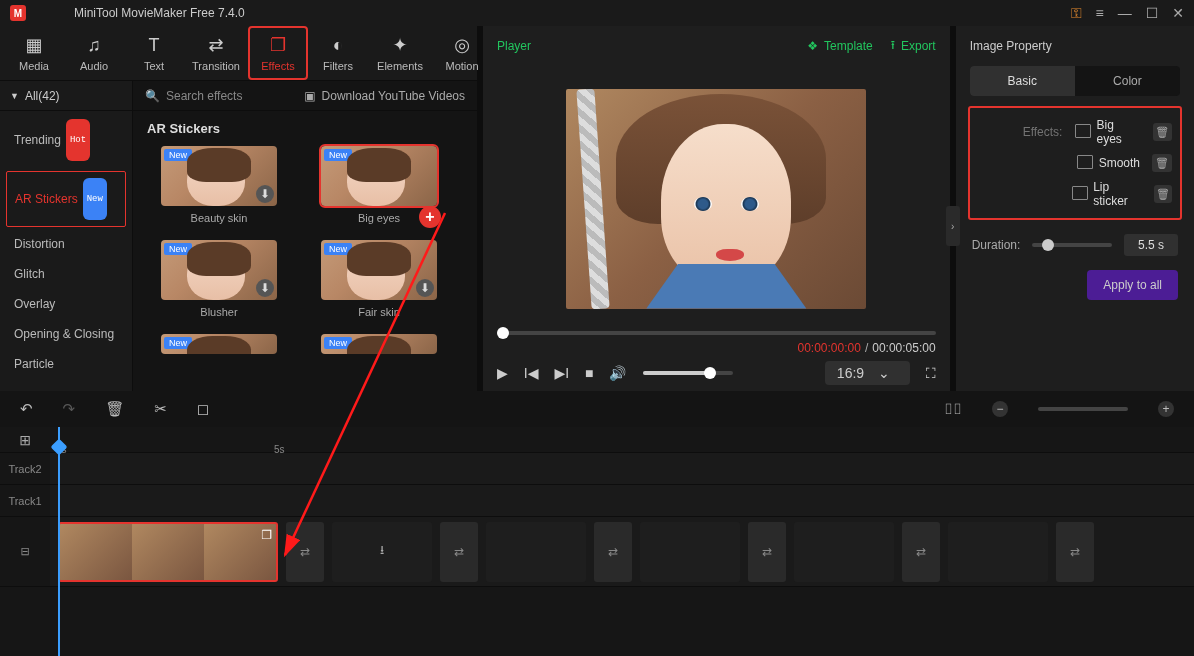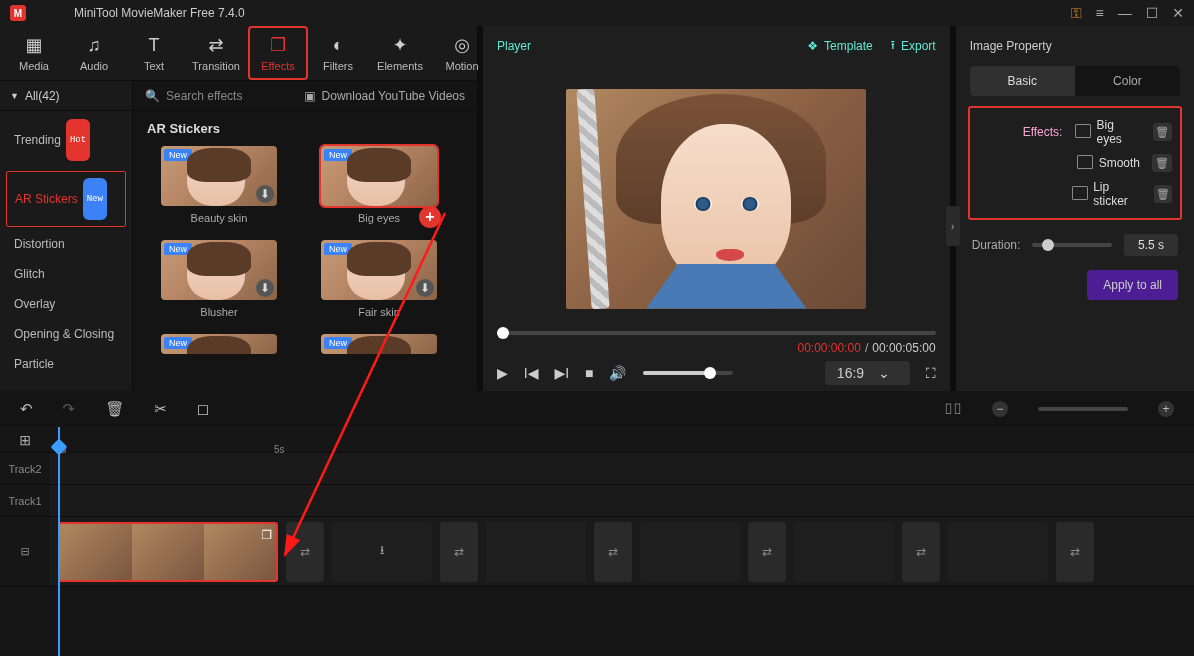--- a/index.html
+++ b/index.html
@@ -46,21 +46,21 @@
 .thumb .img::before { content:""; position:absolute; left:26px; top:8px; width:58px; height:52px; border-radius:50% 50% 45% 45%; background:linear-gradient(180deg,#f3d7c5,#e8bfa6); }
 .thumb .img::after { content:""; position:absolute; left:26px; top:2px; width:64px; height:34px; background:#5a3b27; border-radius:40% 40% 30% 30%; }
 .thumb .newtag { position:absolute; top:3px; left:3px; background:#3b82f6; color:#fff; font-size:9px; padding:1px 5px; border-radius:2px; }
 .thumb .dlbtn { position:absolute; bottom:3px; right:3px; width:18px; height:18px; border-radius:50%; background:#555; color:#ddd; display:flex; align-items:center; justify-content:center; font-size:12px; }
 .thumb.sel .img { outline:2px solid #e4342e; }
 .thumb.sel .addbtn { position:absolute; bottom:-4px; right:10px; width:22px; height:22px; border-radius:50%; background:#e4342e; color:#fff; display:flex; align-items:center; justify-content:center; font-size:16px; font-weight:bold; z-index:2; }
 .thumb .tname { font-size:11px; color:#aaa; }
 
 
 .player { width:470px; background:#1e1e1e; margin-left:6px; display:flex; flex-direction:column; }
-.playerhead { height:40px; display:flex; align-items:center; padding:0 14px; gap:32px; justify-content:space-between; font-size:12px; color:#5eead4; }
+.playerhead { height:40px; display:flex; align-items:center; padding:0 14px; gap:32px; justify-content:space-between; font-size:12px; color:#22c55e; }
 .playerhead .right { display:flex; gap:18px; align-items:center; }
 .phbtn { display:flex; align-items:center; gap:6px; cursor:pointer; }
 .preview { flex:1; background:#1e1e1e; display:flex; align-items:center; justify-content:center; padding:10px 0 0; }
 .previmg { width:300px; height:220px; background:linear-gradient(135deg,#b08860 0%,#8b6044 50%,#6b4a35 100%); position:relative; border-radius:2px; overflow:hidden; }
 .face { position:absolute; left:95px; top:35px; width:130px; height:160px; background:linear-gradient(180deg,#f6decb,#eac2a7); border-radius:48% 48% 42% 42%; }
 .hair { position:absolute; left:50px; top:5px; width:210px; height:130px; background:linear-gradient(180deg,#7a5238,#5e3e2a); border-radius:50% 50% 20% 20%; }
 .eye { position:absolute; width:18px; height:14px; background:radial-gradient(circle,#2e5a8a 40%,#1a3552 60%,#fff 70%); border-radius:50%; top:108px; }
 .eye.l { left:128px; } .eye.r { left:175px; }
 .lips { position:absolute; left:150px; top:160px; width:28px; height:12px; background:#d44848; border-radius:40% 40% 50% 50%; }
 .collar { position:absolute; bottom:0; left:80px; width:160px; height:45px; background:#4a7ab5; clip-path:polygon(20% 0,80% 0,100% 100%,0 100%); }
@@ -82,21 +82,21 @@
 
 .props { flex:1; background:#1e1e1e; margin-left:6px; padding:0; position:relative; }
 .props .hexp { position:absolute; left:-10px; top:180px; width:14px; height:40px; background:#2a2a2a; display:flex; align-items:center; justify-content:center; border-radius:3px; font-size:10px; }
 .propstit { height:40px; display:flex; align-items:center; padding:0 14px; color:#ccc; font-size:12px; }
 .proptabs { display:flex; margin:0 14px; background:#141414; border-radius:4px; overflow:hidden; }
 .proptab { flex:1; text-align:center; padding:8px 0; font-size:12px; color:#aaa; cursor:pointer; }
 .proptab.active { background:#303030; color:#ddd; }
 .effbox { margin:10px 12px 0; border:2px solid #e4342e; border-radius:3px; padding:10px 8px; }
 .effrow { display:flex; align-items:center; gap:8px; margin-bottom:8px; }
 .effrow:last-child { margin-bottom:0; }
-.efflabel { width:48px; font-size:12px; color:#f9a8d4;margin-left:45px; }
+.efflabel { width:48px; font-size:12px; color:#737373;margin-left:45px; }
 .effitem { display:flex; align-items:center; gap:6px; font-size:12px; color:#ddd; }
 .effitem .ico { width:14px; height:12px; border:1px solid #888; border-radius:1px; position:relative; }
 .effitem .ico::before { content:""; position:absolute; left:-3px; top:-3px; width:14px; height:12px; border:1px solid #888; background:#1e1e1e; border-radius:1px; }
 .trash { width:20px; height:18px; background:#333; border-radius:3px; display:flex; align-items:center; justify-content:center; font-size:11px; cursor:pointer; margin-left:4px; }
 .durrow { display:flex; align-items:center; gap:12px; padding:14px 16px 0; font-size:12px; }
 .durslide { flex:1; height:4px; background:#444; border-radius:2px; position:relative; }
 .durslide::before { content:""; position:absolute; left:12%; top:-4px; width:12px; height:12px; background:#ccc; border-radius:50%; }
 .durval { background:#303030; padding:4px 14px; border-radius:3px; color:#ddd; }
 .applyall { display:flex; justify-content:flex-end; padding:14px 16px; }
 .applyall button { background:#4c1d95; border:none; color:#ccc; padding:8px 16px; border-radius:4px; cursor:pointer; font-size:12px; }

